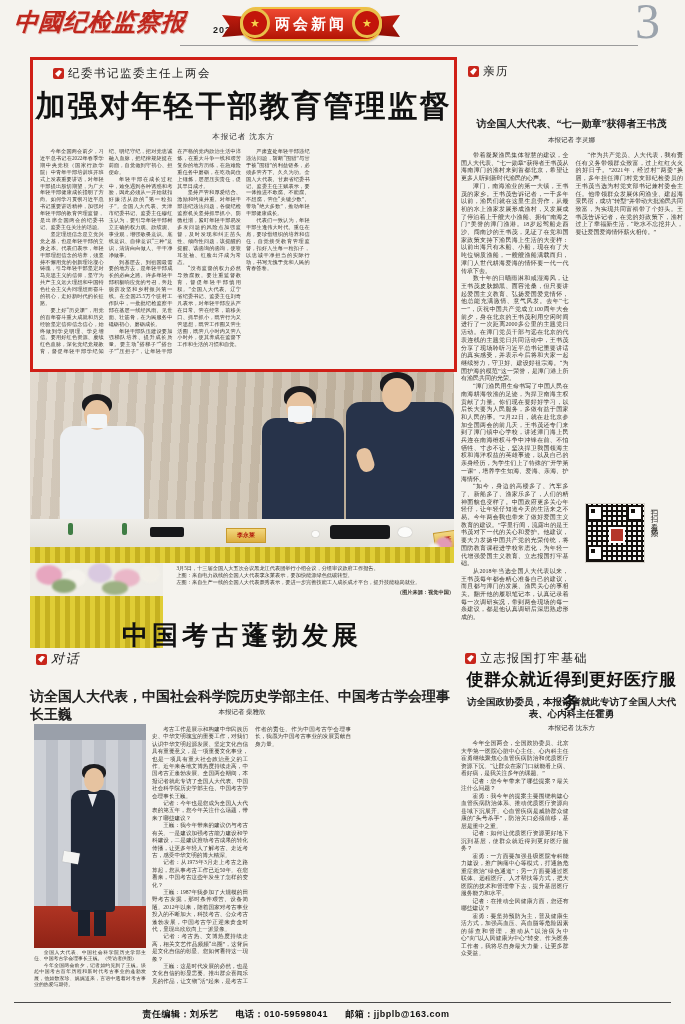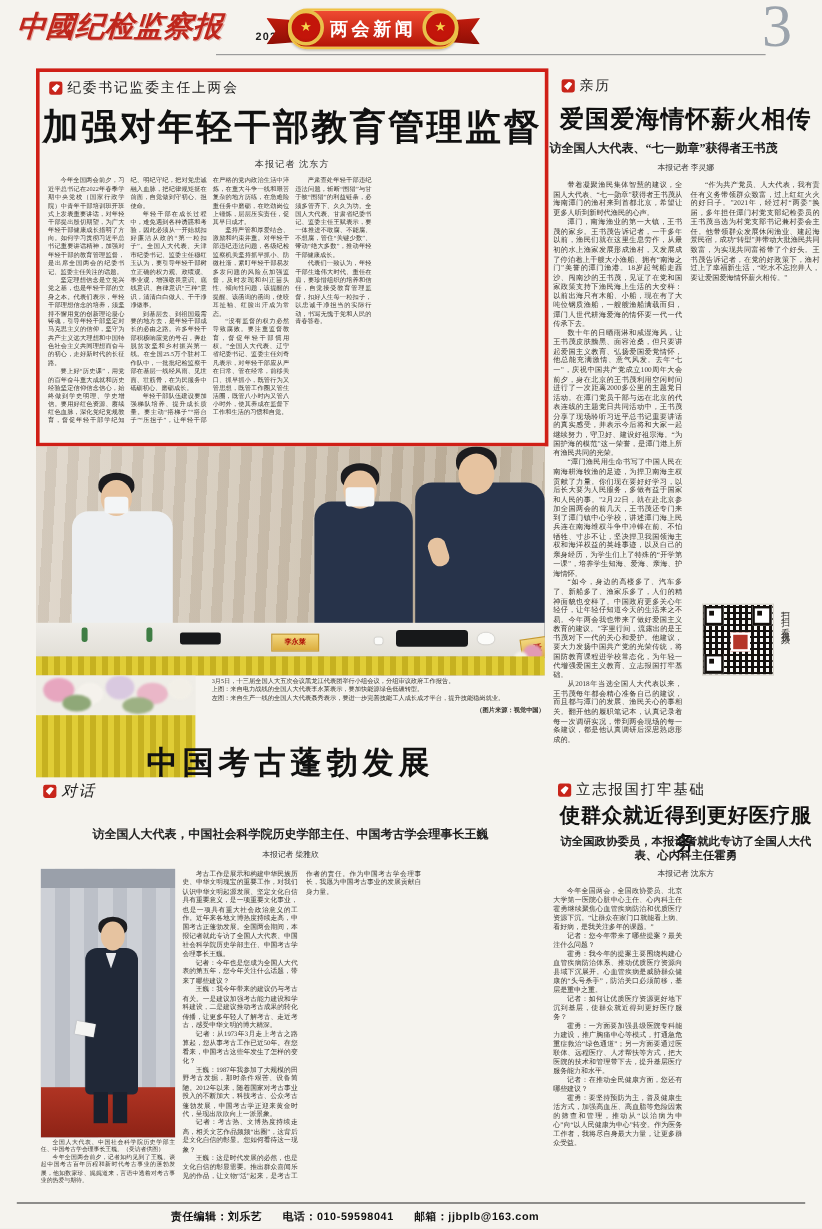--- a/index.html
+++ b/index.html
@@ -33,33 +33,33 @@
   
   .kicker{display:flex;align-items:center;gap:4px;}
   .flagicon{display:inline-block;width:11px;height:11px;border-radius:2px;
             background:#c8251b;position:relative;flex:0 0 auto;}
   .flagicon::after{content:"";position:absolute;left:2px;top:2px;width:7px;height:7px;
             background:#fff;clip-path:polygon(0 55%,60% 0,100% 25%,45% 100%);}
   .kicker-text{font-size:11.5px;letter-spacing:1.5px;color:#222;}
 
   
   .leadbox{left:30px;top:57px;width:421px;height:309px;border:3px solid #d01f17;}
-  .lead-kicker{left:8px;top:6px;}
+  .lead-kicker{left:20px;top:6px;}
   .lead-headline{left:0;top:26px;width:100%;text-align:center;font-size:30px;font-weight:900;
                  letter-spacing:2px;color:#111;}
   .lead-byline{left:0;top:72px;width:100%;text-align:center;font-size:7.5px;color:#333;letter-spacing:1px;}
   .lead-body{left:7px;top:88px;width:407px;height:214px;column-count:6;column-gap:5px;column-fill:auto;
              font-size:5.2px;line-height:6.9px;text-align:justify;color:#38352f;}
   .para{margin:0;text-indent:2em;}
 
   
   .q-kicker{left:468px;top:64px;}
   .q-headline{left:458px;top:86px;width:227px;text-align:center;font-size:20px;font-weight:900;
               letter-spacing:1px;color:#111;}
-  .q-sub{left:458px;top:117px;width:227px;text-align:left;font-size:10px;font-weight:bold;color:#222;}
+  .q-sub{left:458px;top:117px;width:227px;text-align:center;font-size:10px;font-weight:bold;color:#222;}
   .q-byline{left:458px;top:136px;width:227px;text-align:center;font-size:6.5px;color:#333;}
   .q-body{left:461px;top:152px;width:222px;height:480px;column-count:2;column-gap:7px;column-fill:auto;
           font-size:6px;line-height:7.7px;text-align:justify;color:#38352f;}
 
   
   .qrblock{left:586px;top:500px;width:97px;height:66px;background:#f5f3ee;display:flex;align-items:center;gap:5px;}
   .qr{position:relative;width:58px;height:58px;background:
       repeating-linear-gradient(0deg,#15110e 0 2px,transparent 2px 5px),
       repeating-linear-gradient(90deg,#15110e 0 2px,#f7f6f3 2px 5px);outline:1px solid #d8d4cc;}
   .finder{position:absolute;width:12px;height:12px;border:2px solid #15110e;background:#fff;}
@@ -92,21 +92,21 @@
   .photo-ext{left:30px;top:563px;width:133px;height:85px;overflow:hidden;background:#efede7;}
 
   
   .cap-block{left:166px;top:565px;width:288px;font-size:5.2px;line-height:7.2px;text-align:justify;color:#38352f;}
   .cap-credit{text-align:right;margin:2px 0 0;font-weight:bold;}
 
   
   .d-kicker{left:36px;top:650px;}
   .d-kicker .kicker-text{font-size:13px;font-style:italic;}
   .d-headline{left:30px;top:618px;width:424px;text-align:center;font-size:26px;font-weight:900;letter-spacing:4px;color:#111;}
-  .d-sub{left:30px;top:688px;width:424px;text-align:center;font-size:10px;font-weight:bold;color:#222;}
+  .d-sub{left:30px;top:688px;width:424px;text-align:left;font-size:14px;font-weight:bold;color:#222;}
   .d-byline{left:30px;top:708px;width:424px;text-align:center;font-size:6.5px;color:#333;}
   .d-photo{left:34px;top:724px;width:112px;height:224px;overflow:hidden;
            background:repeating-linear-gradient(90deg,#cdd0d6 0 12px,#bcc0c8 12px 24px);}
   .d-topband{position:absolute;left:0;top:0;width:100%;height:16px;background:#9aa0aa;}
   .d-carpet{position:absolute;left:0;bottom:0;width:100%;height:42px;background:linear-gradient(#b03423,#8e2316);}
   .d-suit{position:absolute;left:37px;top:66px;width:44px;height:122px;background:#20283742;
           background:#202837;border-radius:10px 10px 4px 4px;}
   .d-shirt{position:absolute;left:54px;top:70px;width:9px;height:13px;background:#e8e9ec;clip-path:polygon(0 0,100% 0,50% 100%);}
   .d-papers{position:absolute;left:29px;top:128px;width:16px;height:11px;background:#f4f4f2;transform:rotate(10deg);box-shadow:0 0 1px #999;}
   .d-leg{position:absolute;top:186px;width:12px;height:26px;background:#1a212e;}
@@ -168,21 +168,20 @@
         <p class="para">“没有监督的权力必然导致腐败。要注重监督教育，督促年轻干部慎用权。”全国人大代表、辽宁省纪委书记、监委主任刘奇凡表示，对年轻干部应从严在日常、管在经常，前移关口、抓早抓小，既管行为又管思想，既管工作圈又管生活圈，既管八小时内又管八小时外，使其养成在监督下工作和生活的习惯和自觉。</p>
         <p class="para">严肃查处年轻干部违纪违法问题，斩断“围猎”与甘于被“围猎”的利益链条，必须多管齐下、久久为功。全国人大代表、甘肃省纪委书记、监委主任王赋表示，要一体推进不敢腐、不能腐、不想腐，管住“关键少数”、带动“绝大多数”，推动年轻干部健康成长。</p>
         <p class="para">代表们一致认为，年轻干部生逢伟大时代、重任在肩，要珍惜组织的培养和信任，自觉接受教育管理监督，扣好人生每一粒扣子，以忠诚干净担当的实际行动，书写无愧于党和人民的青春答卷。</p>
       </div>
   </div>
 
   <div class="abs kicker q-kicker">
     <span class="flagicon"></span>
     <span class="kicker-text">亲历</span>
   </div>
-  <div class="abs q-headline">爱国爱海情怀薪火相传</div>
   <div class="abs q-sub">访全国人大代表、“七一勋章”获得者王书茂</div>
   <div class="abs q-byline">本报记者 李灵娜</div>
   <div class="abs q-body">
       <p class="para">带着凝聚渔民集体智慧的建议，全国人大代表、“七一勋章”获得者王书茂从海南潭门的渔村来到首都北京，希望让更多人听到新时代渔民的心声。</p>
       <p class="para">潭门，南海渔业的第一大镇，王书茂的家乡。王书茂告诉记者，一千多年以前，渔民们就在这里生息劳作，从最初的水上渔家发展形成渔村，又发展成了停泊着上千艘大小渔船、拥有“南海之门”美誉的潭门渔港。18岁起驾船走西沙、闯南沙的王书茂，见证了在党和国家政策支持下渔民海上生活的大变样：以前出海只有木船、小船，现在有了大吨位钢质渔船，一艘艘渔船满载而归，潭门人世代耕海爱海的情怀要一代一代传承下去。</p>
       <p class="para">数十年的日晒雨淋和咸湿海风，让王书茂皮肤黝黑、面容沧桑，但只要讲起爱国主义教育、弘扬爱国爱党情怀，他总能充满激情、意气风发。去年“七一”，庆祝中国共产党成立100周年大会前夕，身在北京的王书茂利用空闲时间进行了一次距离2000多公里的主题党日活动。在潭门党员干部与远在北京的代表连线的主题党日共同活动中，王书茂分享了现场聆听习近平总书记重要讲话的真实感受，并表示今后将和大家一起继续努力，守卫好、建设好祖宗海。“为国护海的模范”这一荣誉，是潭门港上所有渔民共同的光荣。</p>
       <p class="para">“潭门渔民用生命书写了中国人民在南海耕海牧渔的足迹，为捍卫南海主权贡献了力量。你们现在要好好学习，以后长大要为人民服务，多做有益于国家和人民的事。”2月22日，就在赴北京参加全国两会的前几天，王书茂还专门来到了潭门镇中心学校，讲述潭门海上民兵连在南海维权斗争中冲锋在前、不怕牺牲、寸步不让，坚决捍卫我国领海主权和海洋权益的英雄事迹，以及自己的亲身经历，为学生们上了特殊的“开学第一课”，培养学生知海、爱海、亲海、护海情怀。</p>
       <p class="para">“如今，身边的高楼多了、汽车多了、新船多了、渔家乐多了，人们的精神面貌也变样了。中国政府更多关心年轻仔，让年轻仔知道今天的生活来之不易。今年两会我也带来了做好爱国主义教育的建议。”字里行间，流露出的是王书茂对下一代的关心和爱护。他建议，要大力发扬中国共产党的光荣传统，将国防教育课程进学校常态化，为年轻一代增强爱国主义教育、立志报国打牢基础。</p>
       <p class="para">从2018年当选全国人大代表以来，王书茂每年都会精心准备自己的建议，而且都与潭门的发展、渔民关心的事相关。翻开他的履职笔记本，认真记录着每一次调研实况，带到两会现场的每一条建议，都是他认真调研后深思熟虑形成的。</p>
       <p class="para">“作为共产党员、人大代表，我有责任有义务带领群众致富，过上红红火火的好日子。”2021年，经过村“两委”换届，多年担任潭门村党支部纪检委员的王书茂当选为村党支部书记兼村委会主任。他带领群众发展休闲渔业、建起海景民宿，成功“转型”并带动大批渔民共同致富，为实现共同富裕带了个好头。王书茂告诉记者，在党的好政策下，渔村过上了幸福新生活，“吃水不忘挖井人，要让爱国爱海情怀薪火相传。”</p>

